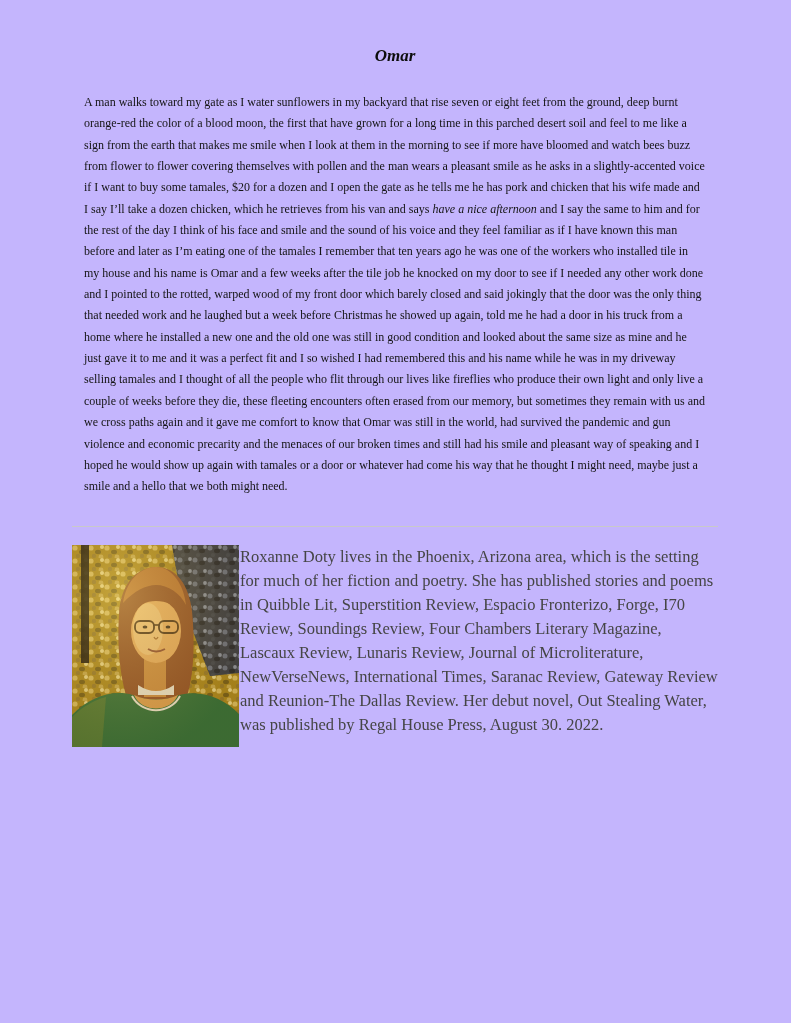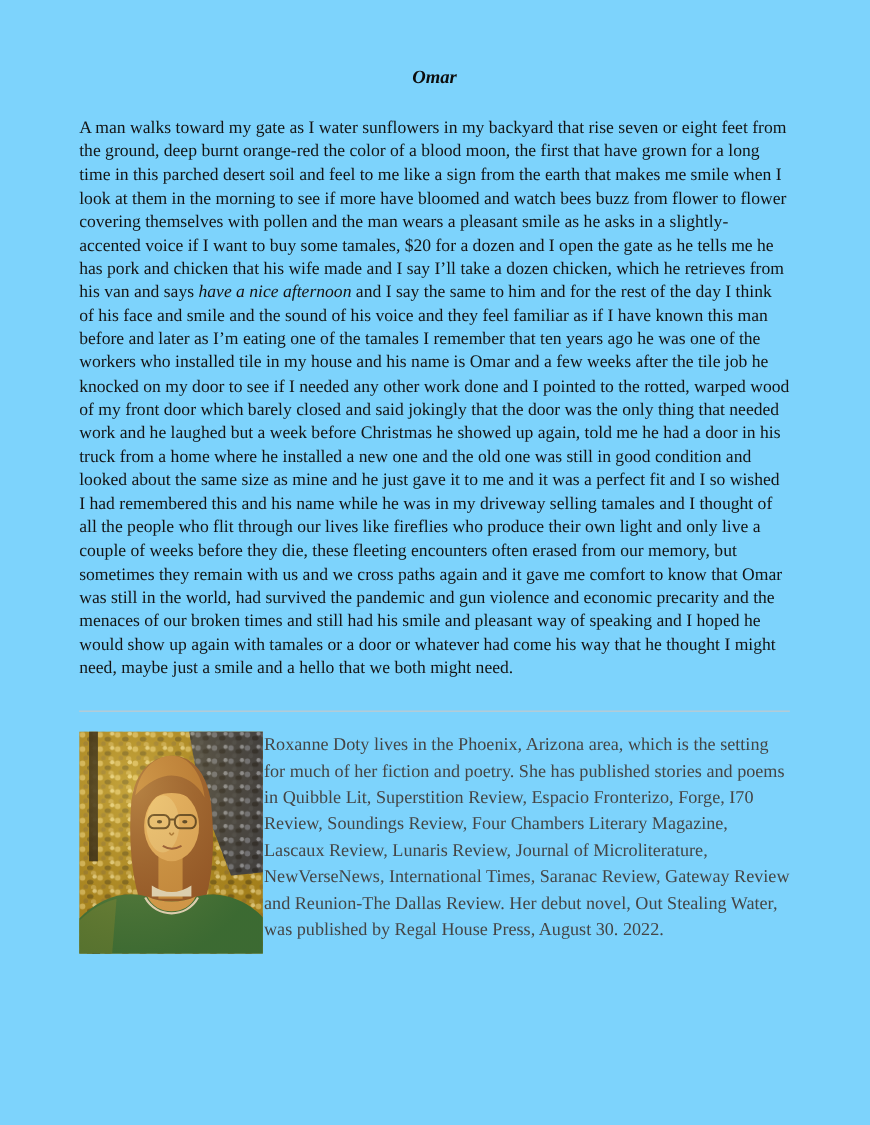--- a/index.html
+++ b/index.html
@@ -1,36 +1,36 @@
 <!DOCTYPE html>
 <html><head>
 <meta charset="utf-8">
 <style>
   html, body { margin: 0; padding: 0; background: #ffffff; }
   .page {
     width: 791px;
     height: 1023px;
     box-sizing: border-box;
-    background: #7dd3fc;
-    padding: 60px 73px 0 72px;
+    background: #c4b5fd;
+    padding: 46px 73px 0 72px;
     font-family: "Liberation Serif", serif;
     position: relative;
     overflow: hidden;
   }
   .title {
     margin: 0 0 26px 0;
     text-align: center;
     font-size: 17px;
     font-weight: bold;
     font-style: italic;
     color: #0d0d0d;
   }
   .poem {
-    margin: 0;
-    font-size: 16px;
+    margin: 12px;
+    font-size: 12px;
     line-height: 21.35px;
     color: #141414;
     text-align: left;
   }
   .poem em { font-style: italic; }
   .divider {
     border: none;
     border-top: 1px solid #c9c9c9;
     margin: 28px 0 18px 0;
   }

